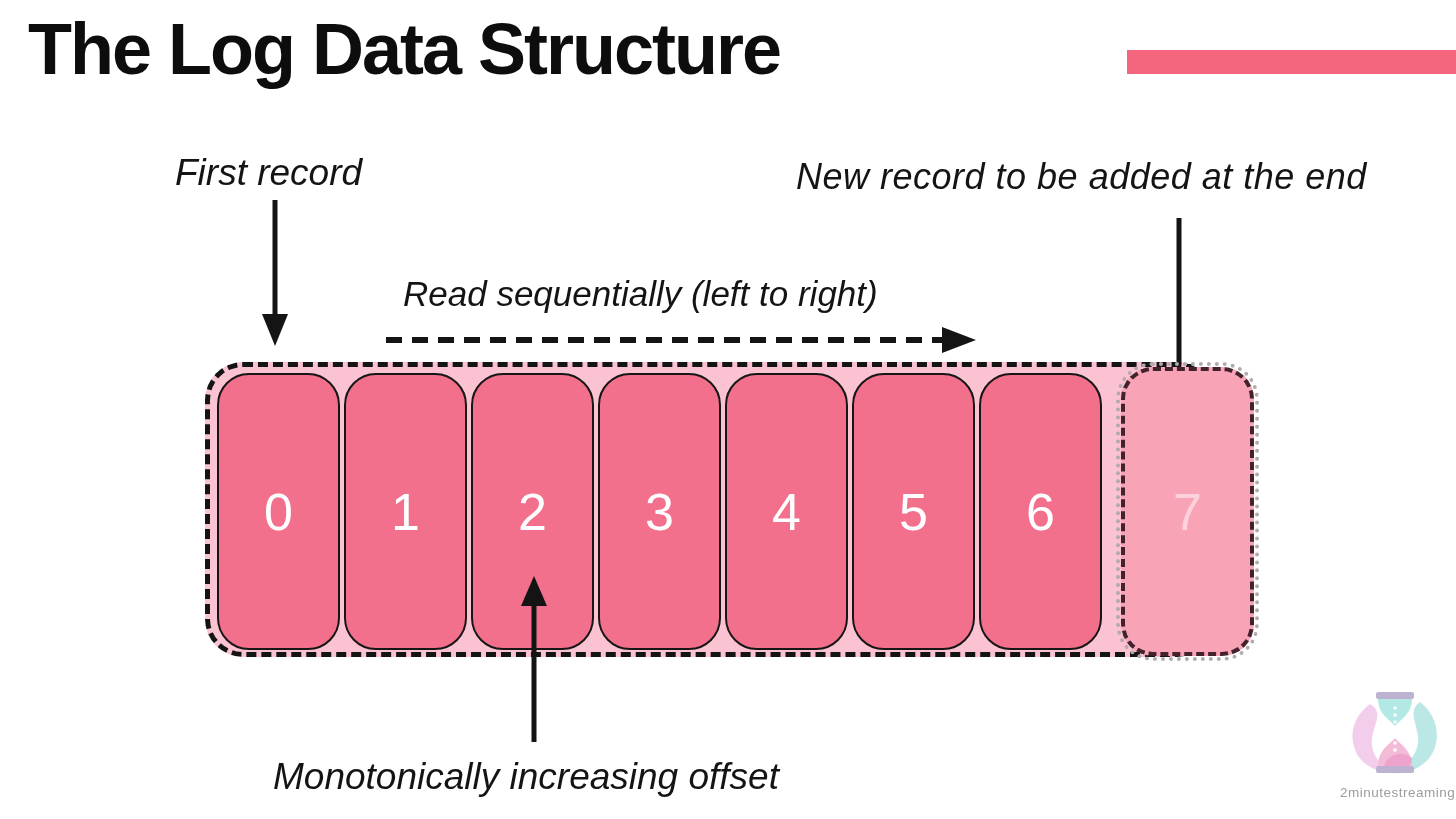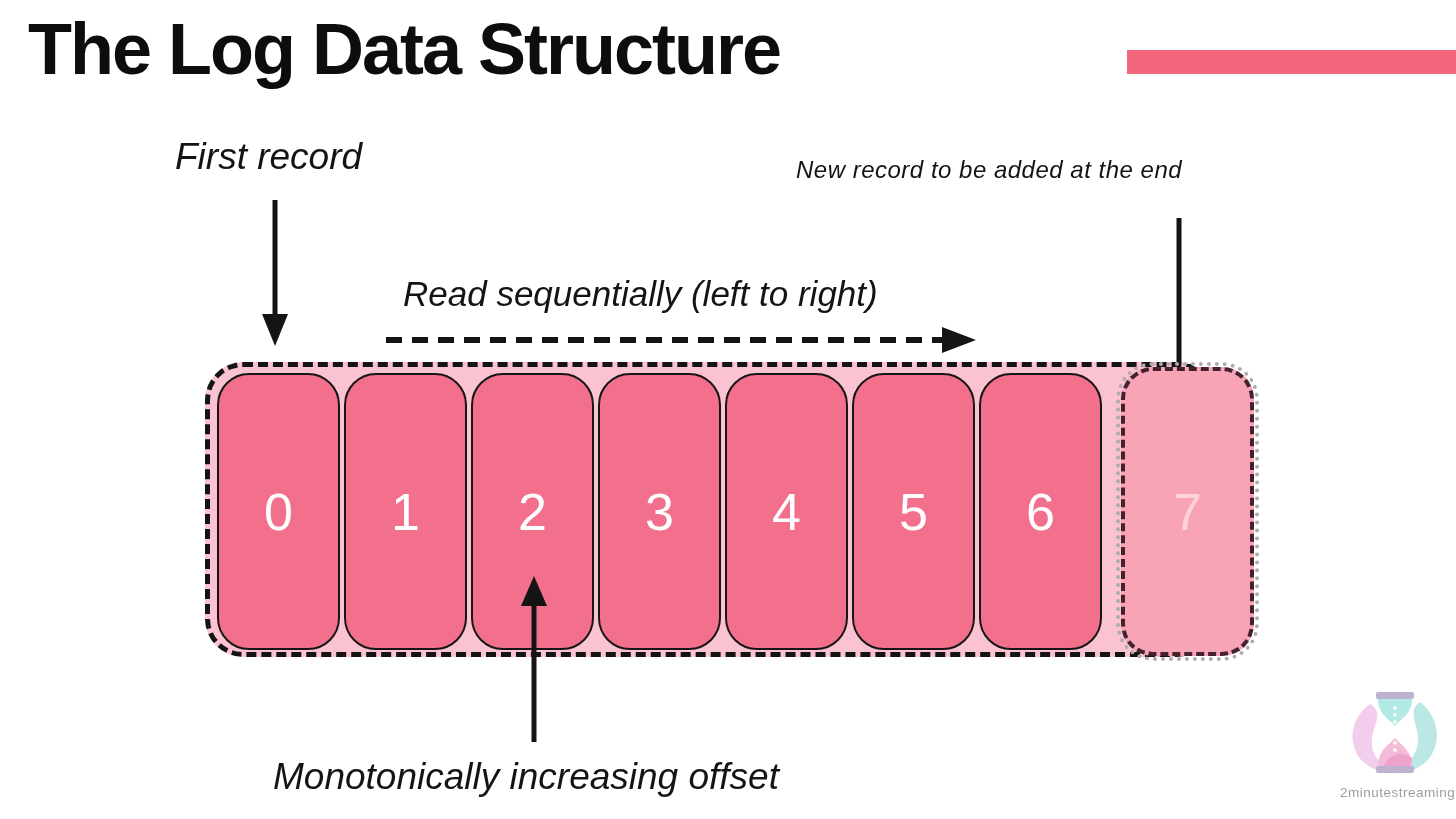--- a/index.html
+++ b/index.html
@@ -16,22 +16,22 @@
     font-size:72px;font-weight:bold;letter-spacing:-2px;
     color:#0d0d0d;white-space:nowrap;
   }
   .accent-bar{
     position:absolute;left:1127px;top:50px;width:329px;height:24px;
     background:var(--accent,#f4657e);
   }
   .annotation{
     position:absolute;font-style:italic;color:#141414;white-space:nowrap;
   }
-  .ann-first{left:175px;top:136px;font-size:37px;}
-  .ann-new{left:796px;top:156px;font-size:24px;letter-spacing:0.5px;text-align:center;}
+  .ann-first{left:175px;top:152px;font-size:37px;}
+  .ann-new{left:796px;top:156px;font-size:36px;letter-spacing:0.5px;text-align:center;}
   .ann-read{left:403px;top:274px;font-size:35px;font-style:italic;}
   .ann-offset{left:273px;top:756px;font-size:37px;}
   .arrow-svg{position:absolute;overflow:visible;}
   .log-container{
     position:absolute;left:205px;top:362px;width:1010px;height:295px;
     background:var(--container-fill,#fbc2d1);
     border:5px dashed #141414;border-radius:38px;
     box-sizing:border-box;
     display:flex;gap:4px;padding:6px 0 0 7px;
   }

